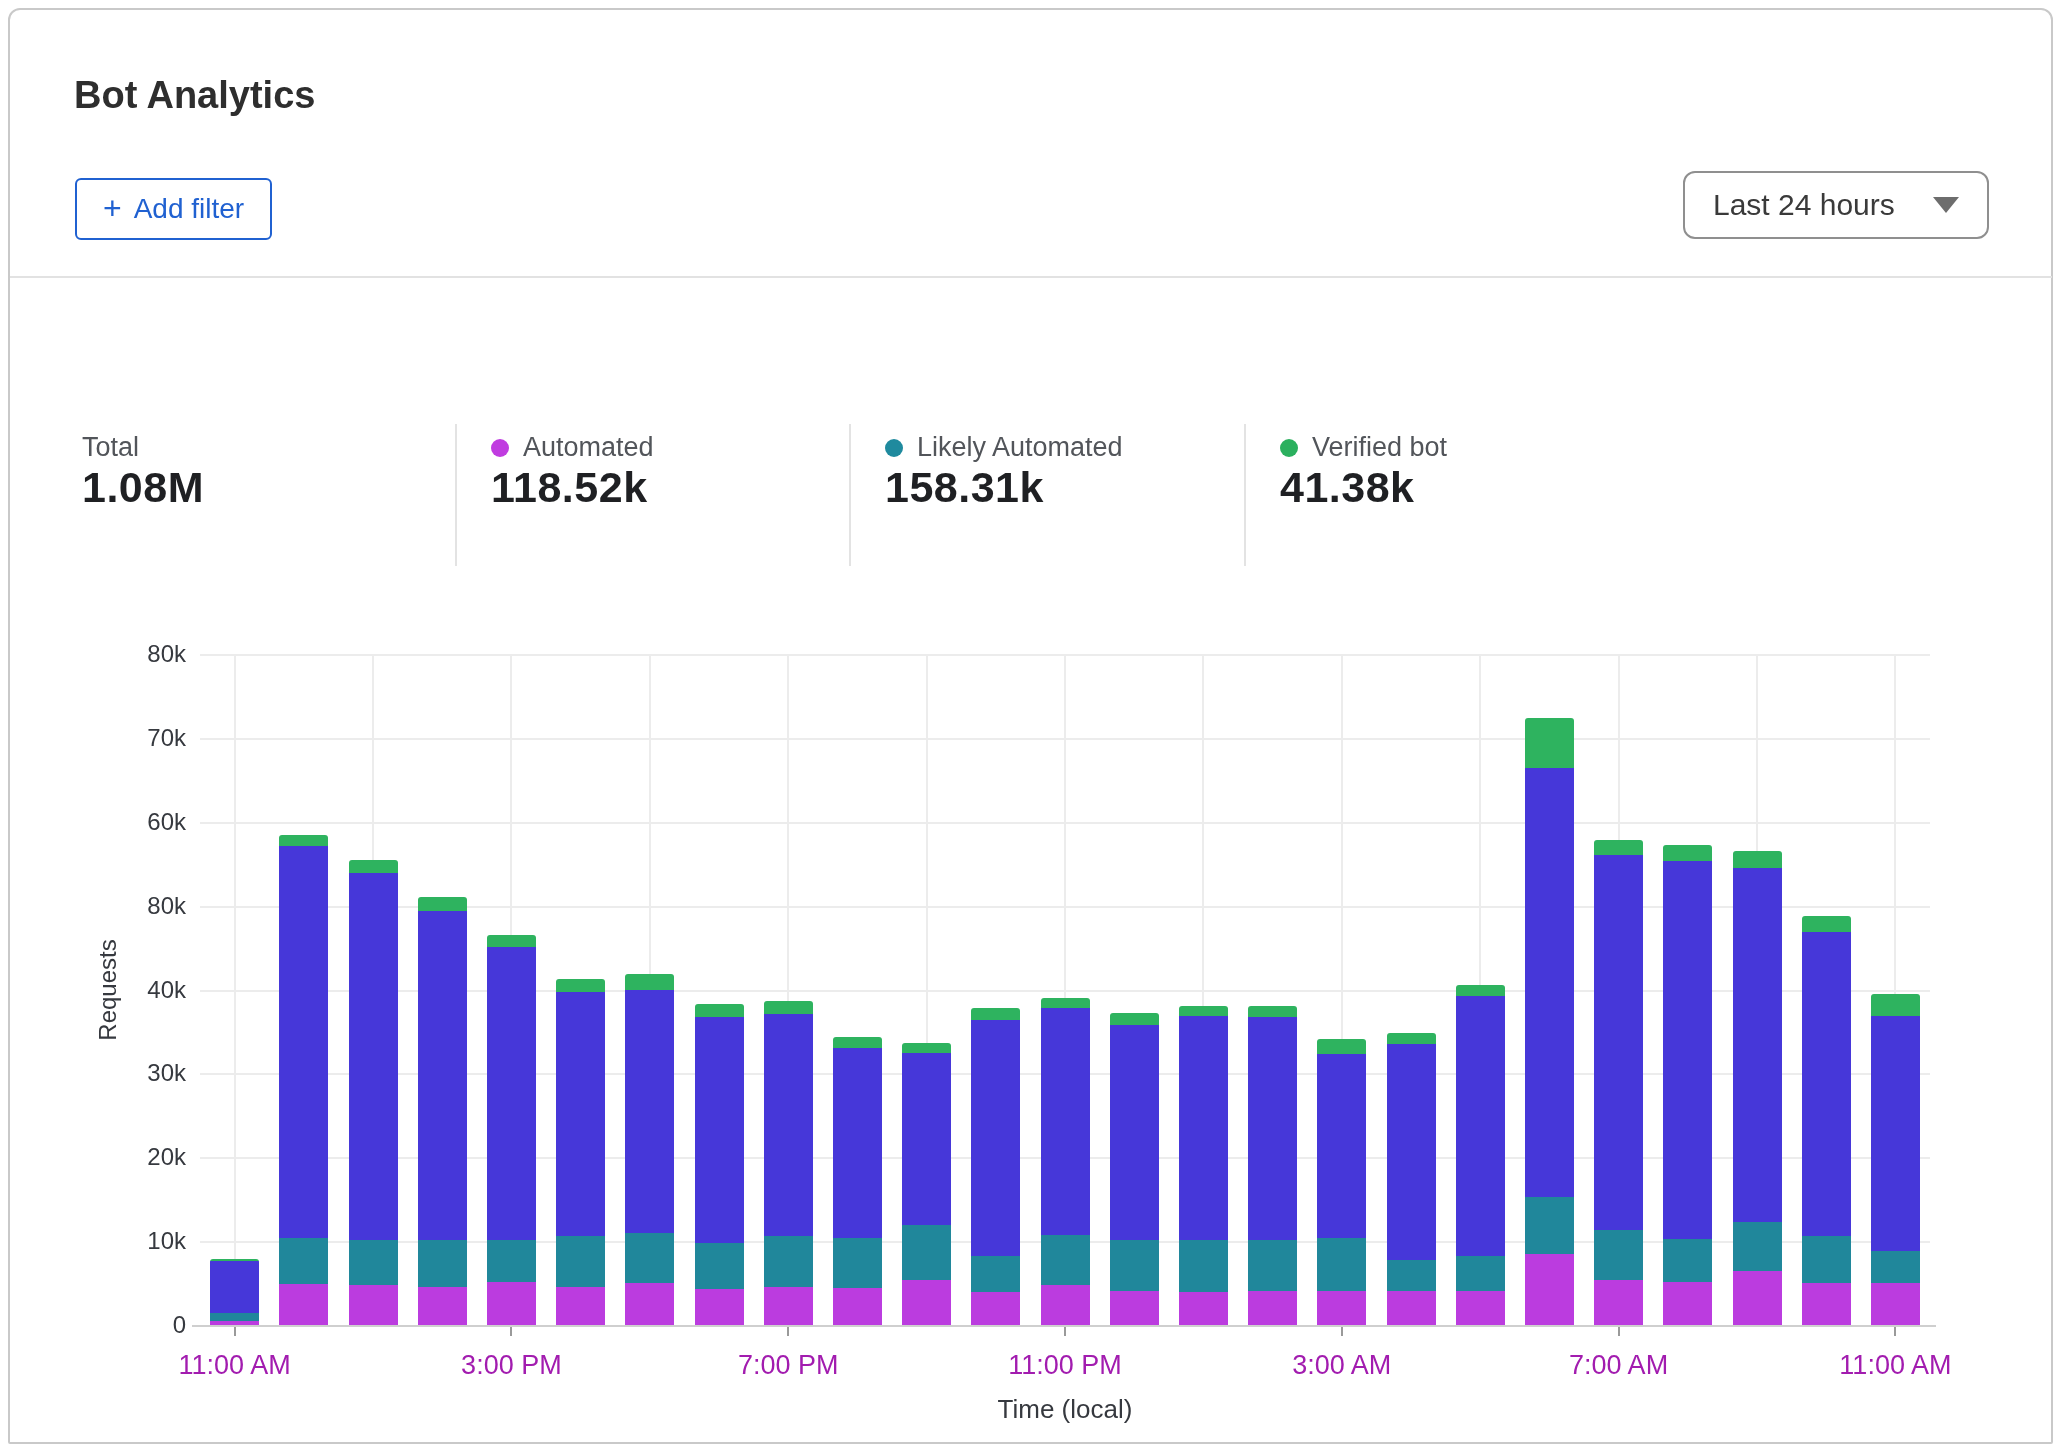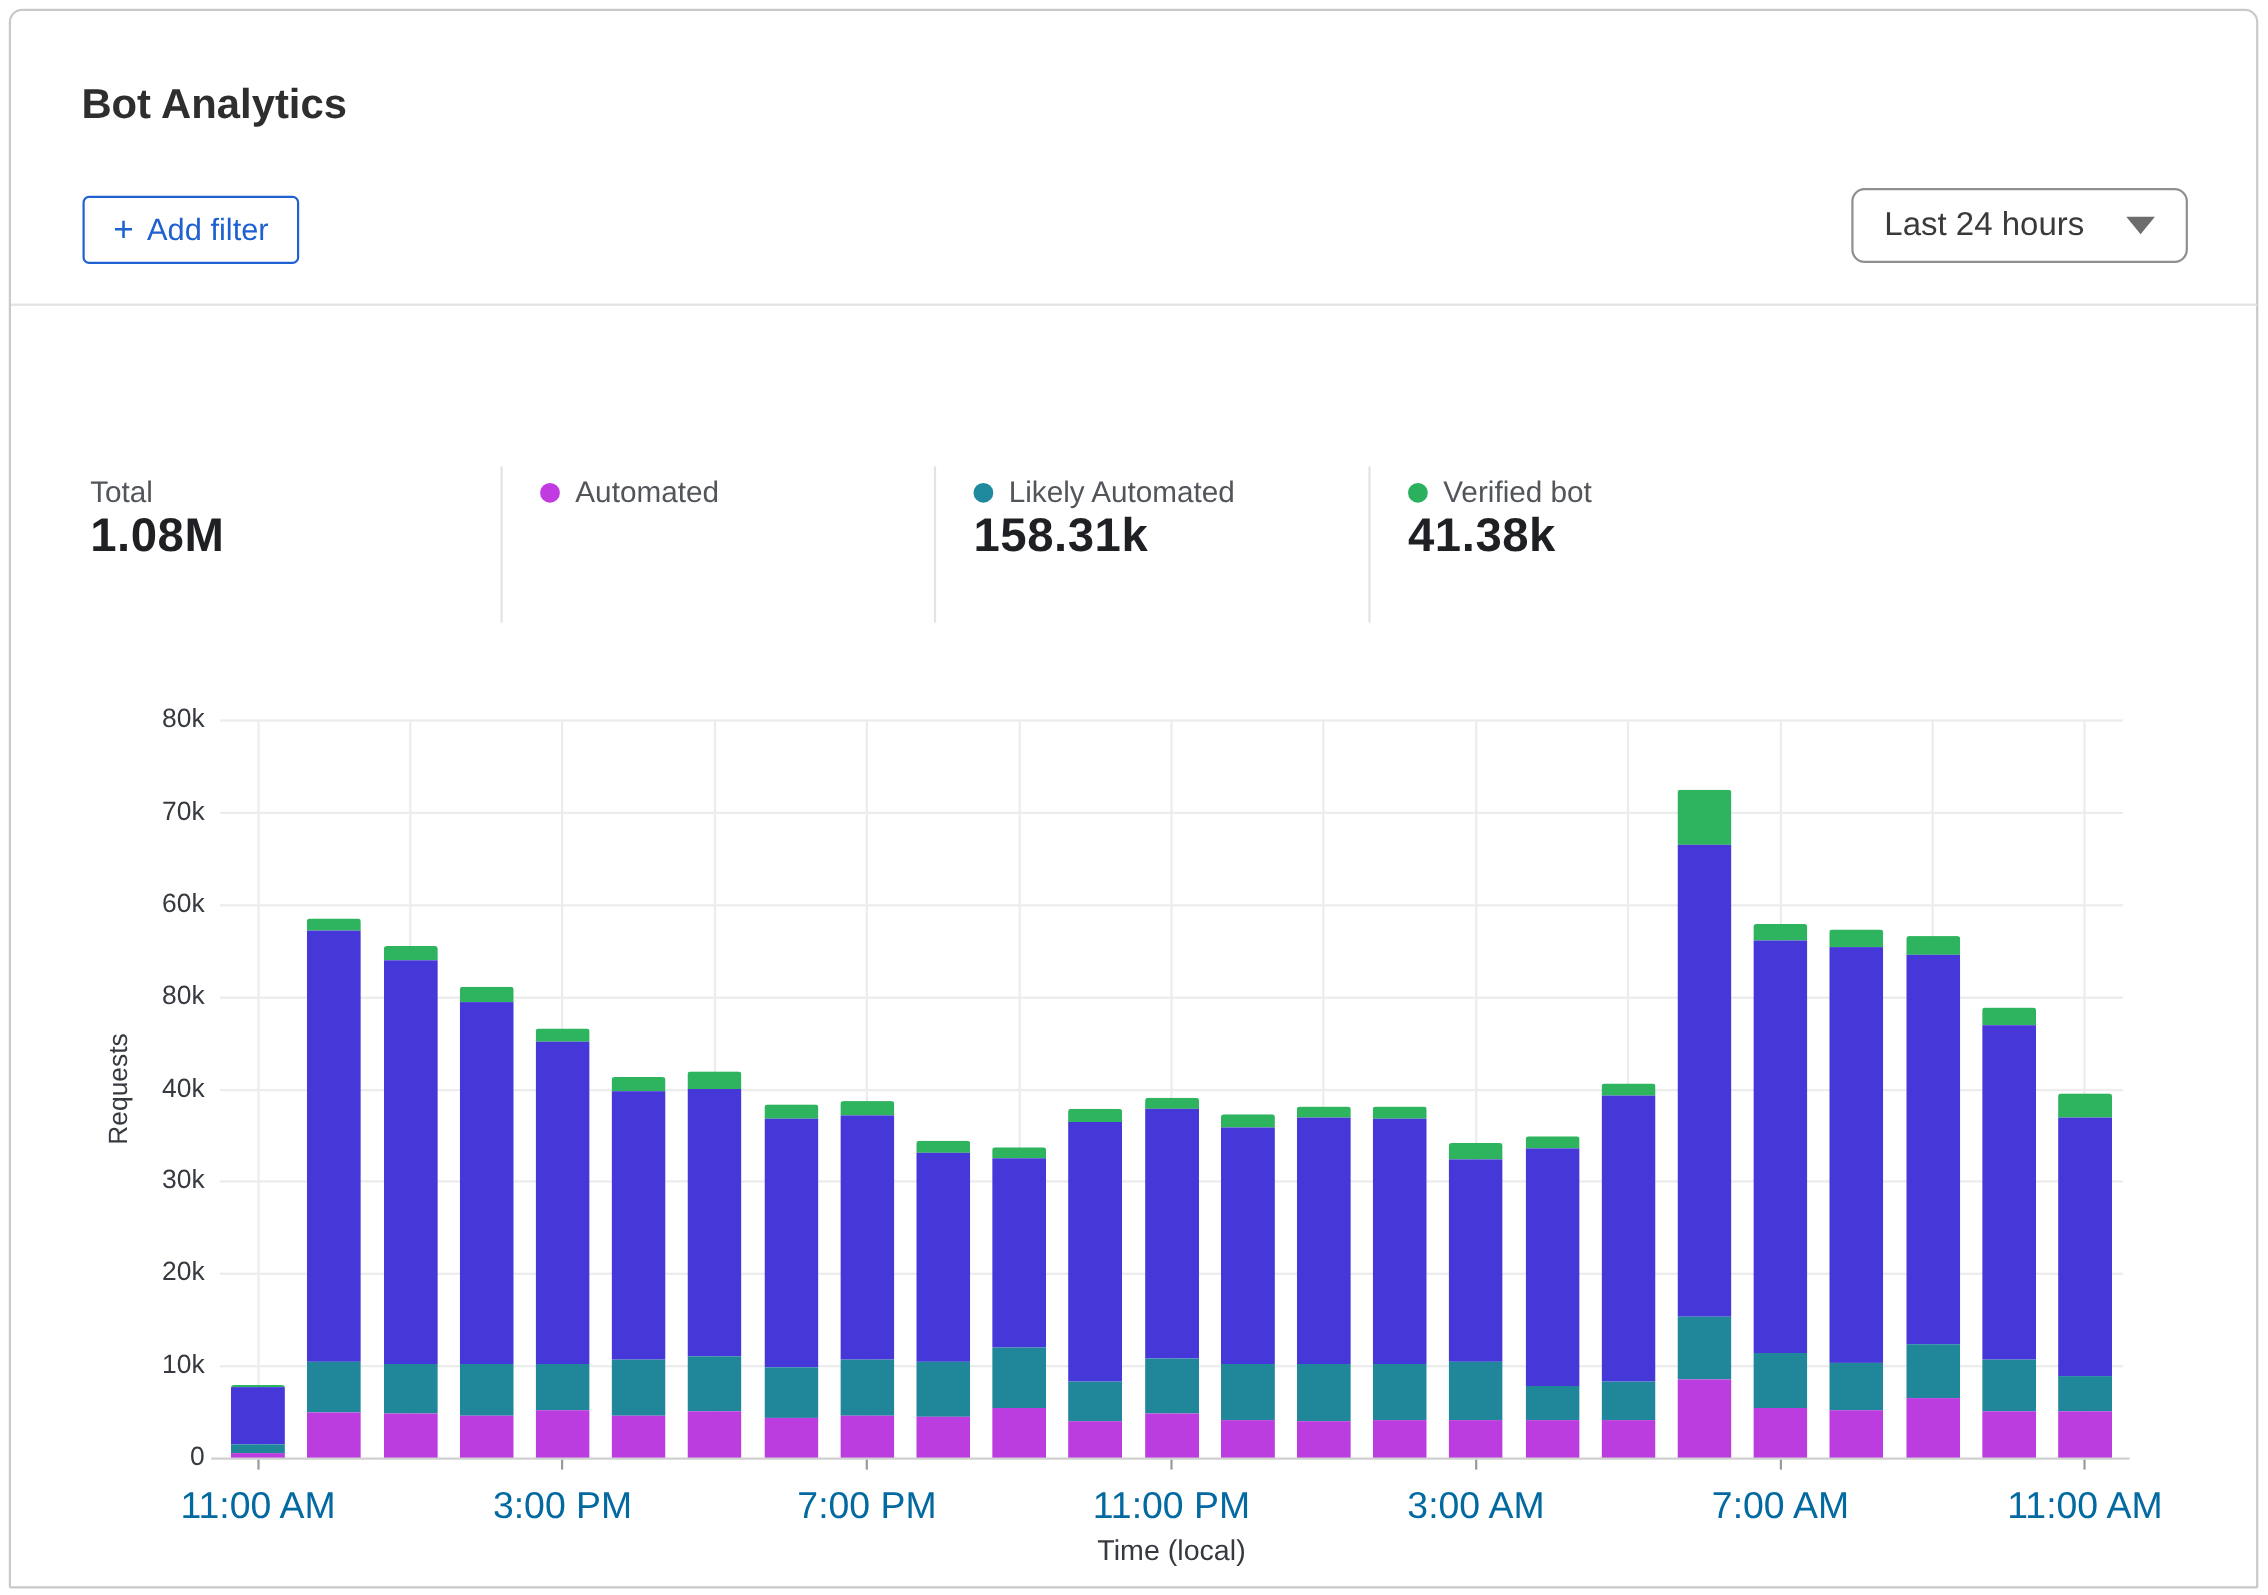--- a/index.html
+++ b/index.html
@@ -50,21 +50,21 @@
   .ylab { position:absolute; left:60px; width:126px; text-align:right; font-size:24px; color:#36393f; }
   .requests-label { position:absolute; left:108px; top:990px; transform:translate(-50%,-50%) rotate(-90deg);
                     font-size:24px; color:#36393f; white-space:nowrap; }
   .plot { position:absolute; left:200px; top:655px; width:1730px; height:671px; }
   .gridline-h { position:absolute; left:0; width:100%; height:2px; background:#ececec; }
   .gridline-v { position:absolute; top:0; bottom:0; width:2px; background:#ececec; }
   .axis-line { position:absolute; left:192px; top:1325px; width:1744px; height:2px; background:#cfcfcf; }
   .bar { position:absolute; bottom:0; width:49px; display:flex; flex-direction:column-reverse;
          border-radius:3px 3px 0 0; overflow:hidden; }
   .x-tick { position:absolute; top:1327px; width:2px; height:9px; background:#9a9a9a; }
-  .x-tick-label { position:absolute; top:1350px; transform:translateX(-50%); font-size:34px; color:#0369a1; white-space:nowrap; }
+  .x-tick-label { position:absolute; top:1350px; transform:translateX(-50%); font-size:27px; color:#a21caf; white-space:nowrap; }
   .xaxis-title { position:absolute; left:1065px; top:1394px; transform:translateX(-50%); font-size:26px; color:#36393f; }
 </style>
 </head>
 <body>
 
 <div class="page">
   <div class="card-border"></div>
 
   <div class="page-title">Bot Analytics</div>
 
@@ -87,20 +87,21 @@
       <div class="stat-label-row">
           <span>Total</span>
         </div>
       <div class="stat-value">1.08M</div>
     </div>
     <div class="stat c2">
       <div class="stat-label-row">
           <span class="stat-dot" style="background: rgb(192, 60, 224);"></span>
           <span>Automated</span>
         </div>
+      <div class="stat-value">118.52k</div>
     </div>
     <div class="stat c3">
       <div class="stat-label-row">
           <span class="stat-dot" style="background: rgb(31, 138, 158);"></span>
           <span>Likely Automated</span>
         </div>
       <div class="stat-value">158.31k</div>
     </div>
     <div class="stat c5">
       <div class="stat-label-row">

